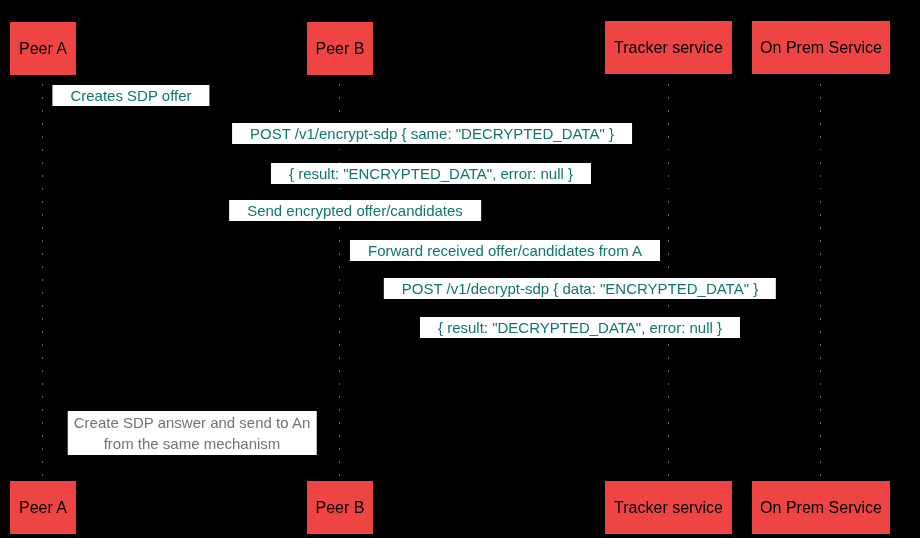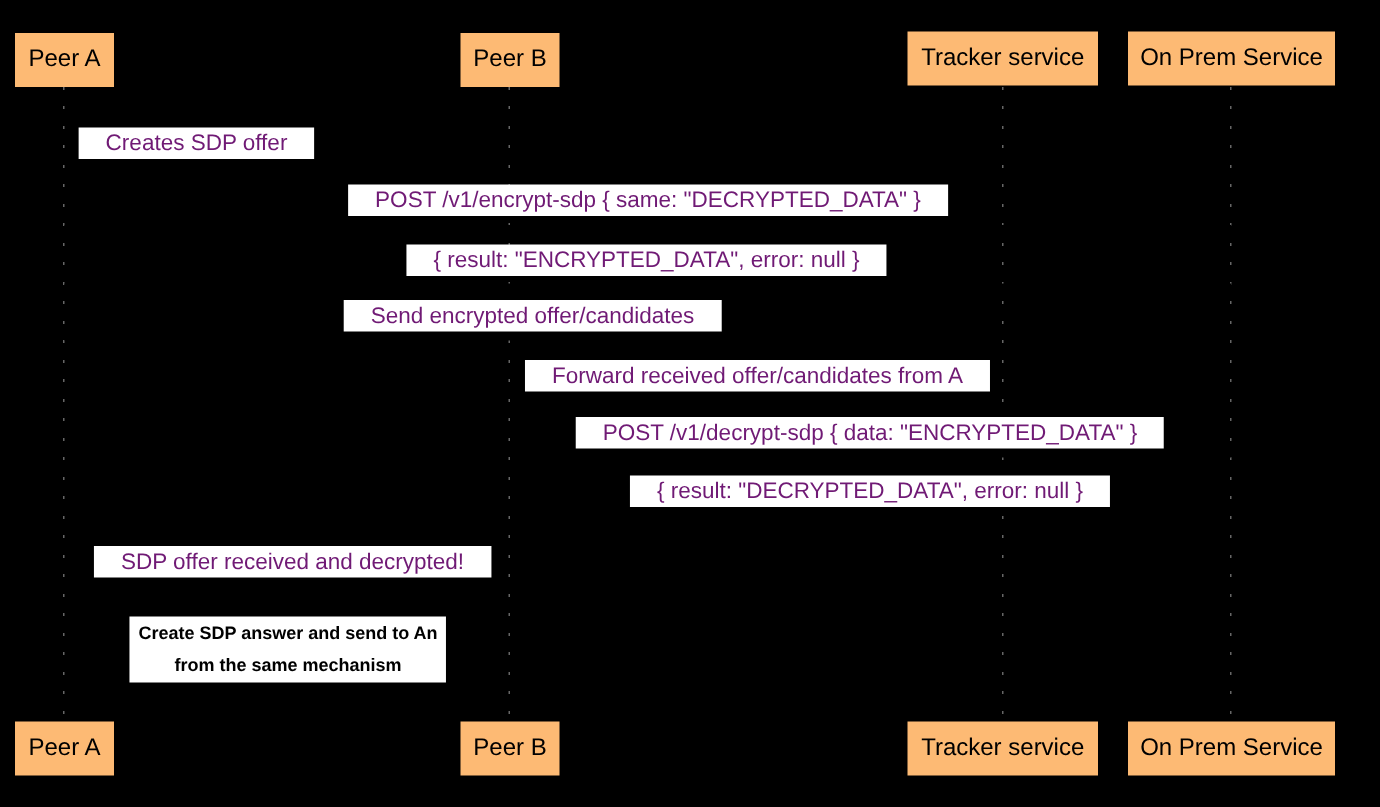--- a/index.html
+++ b/index.html
@@ -25,50 +25,49 @@
     );
   }
   
   .arrow {
     position: absolute;
     height: 1px;
     background: #000000;
   }
   .actor {
     position: absolute;
-    height: 36px;
-    background: #fdba74;
+    height: 53px;
+    background: #ef4444;
     color: #000000;
     display: flex;
     align-items: center;
     justify-content: center;
     font-size: 16px;
     white-space: nowrap;
   }
   .msg {
     position: absolute;
     transform: translateX(-50%);
     background: #ffffff;
-    color: #701a75;
+    color: #0f766e;
     font-size: 15px;
     line-height: 19px;
     padding: 1px 18px;
     white-space: nowrap;
   }
   .note {
     position: absolute;
     transform: translateX(-50%);
     background: #ffffff;
-    color: #000000;
-    font-size: 12px;
+    color: #737373;
+    font-size: 15px;
     line-height: 21px;
     padding: 1px 6px;
     text-align: center;
     white-space: nowrap;
-    font-weight: bold;
   }
 </style>
 </head>
 <body>
 
 <div class="stage">
 
   <div class="lifeline" style="left:42px"></div>
   <div class="lifeline" style="left:339px"></div>
   <div class="lifeline" style="left:668px"></div>
@@ -88,21 +87,20 @@
   <div class="actor" style="left:605px;top:21px;width:127px">Tracker service</div>
   <div class="actor" style="left:752px;top:21px;width:138px">On Prem Service</div>
 
   <div class="msg" style="left:131px;top:85px">Creates SDP offer</div>
   <div class="msg" style="left:432px;top:123px">POST /v1/encrypt-sdp { same: "DECRYPTED_DATA" }</div>
   <div class="msg" style="left:431px;top:163px">{ result: "ENCRYPTED_DATA", error: null }</div>
   <div class="msg" style="left:355px;top:200px">Send encrypted offer/candidates</div>
   <div class="msg" style="left:505px;top:240px">Forward received offer/candidates from A</div>
   <div class="msg" style="left:580px;top:278px">POST /v1/decrypt-sdp { data: "ENCRYPTED_DATA" }</div>
   <div class="msg" style="left:580px;top:317px">{ result: "DECRYPTED_DATA", error: null }</div>
-  <div class="msg" style="left:195px;top:364px">SDP offer received and decrypted!</div>
 
   <div class="note" style="left:192px;top:411px">
     <div>Create SDP answer and send to An</div>
     <div>from the same mechanism</div>
   </div>
 
   <div class="actor" style="left:10px;top:481px;width:66px">Peer A</div>
   <div class="actor" style="left:307px;top:481px;width:66px">Peer B</div>
   <div class="actor" style="left:605px;top:481px;width:127px">Tracker service</div>
   <div class="actor" style="left:752px;top:481px;width:138px">On Prem Service</div>

